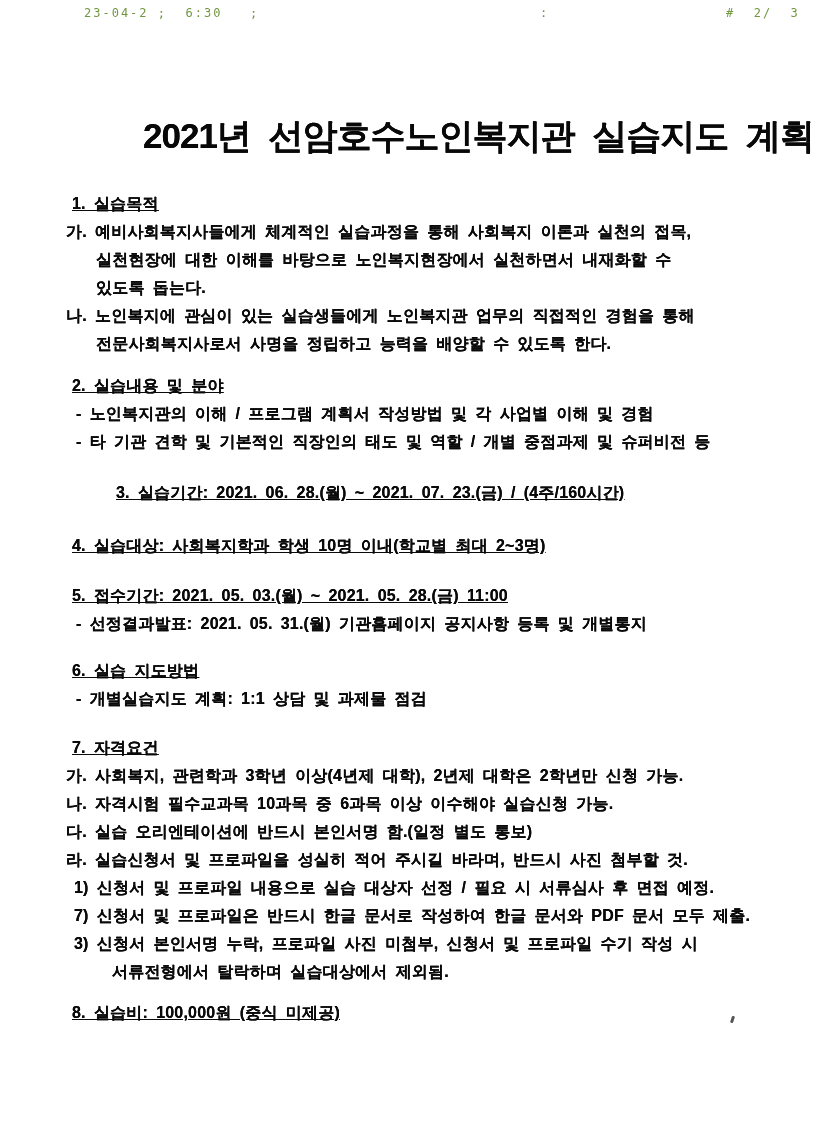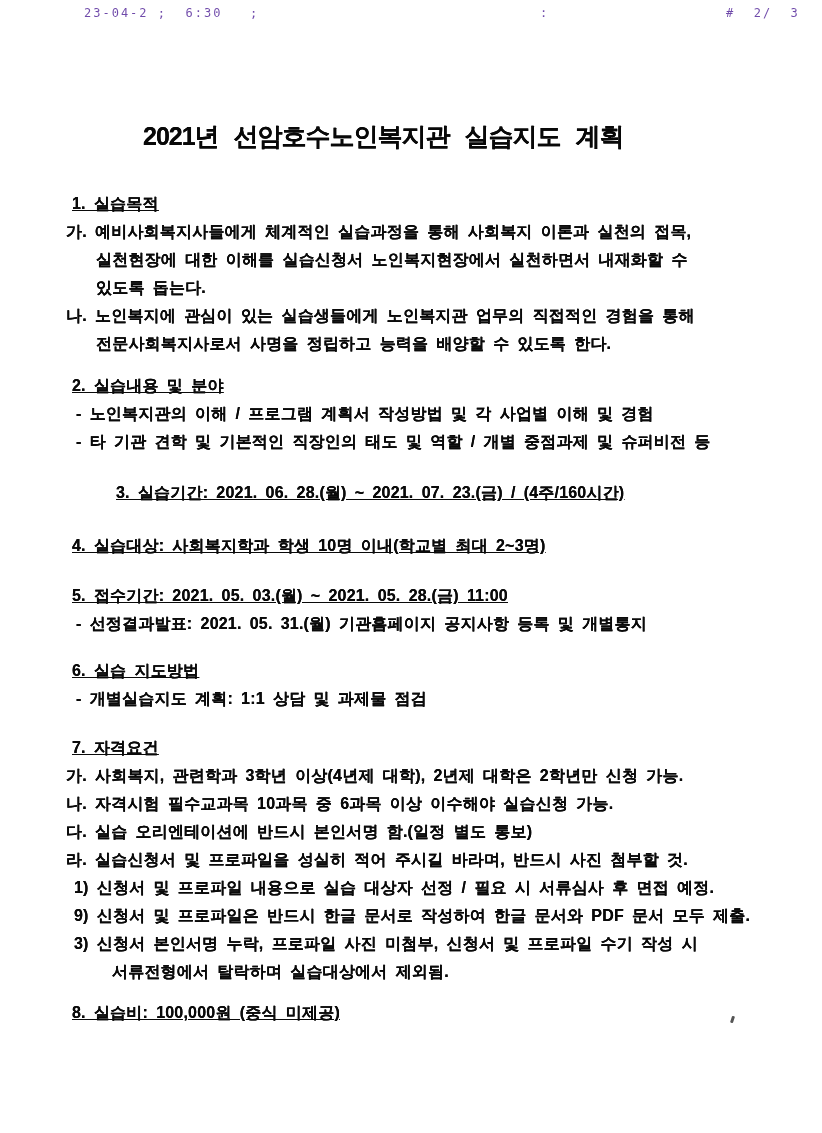--- a/index.html
+++ b/index.html
@@ -13,33 +13,33 @@
     overflow: hidden;
     font-family: "Liberation Sans", "DejaVu Sans", sans-serif;
     color: #0a0a0a;
   }
   
   .fax-header span {
     position: absolute;
     top: 6px;
     font-family: "DejaVu Sans Mono", monospace;
     font-size: 12px;
-    color: #4c1d95;
+    color: #4d7c0f;
     opacity: 0.8;
     letter-spacing: 2px;
     white-space: pre;
   }
   .fax-left   { left: 84px; }
   .fax-center { left: 540px; }
   .fax-right  { left: 726px; }
 
   .doc-title {
     margin-top: 112px;
     margin-left: 143px;
-    font-size: 25px;
+    font-size: 35px;
     line-height: 48px;
     font-weight: 800;
     letter-spacing: -1px;
     word-spacing: 9px;
     white-space: nowrap;
     color: #080808;
     text-shadow: 0 0 0.6px #000;
   }
 
   .line {
@@ -87,21 +87,21 @@
     <span class="fax-left">23-04-2 ;  6:30   ;</span>
     <span class="fax-center">:</span>
     <span class="fax-right">#  2/  3</span>
   </div>
 
   <div class="doc-title">2021년 선암호수노인복지관 실습지도 계획</div>
 
   <div class="sec sec0">
     <div class="line lh">1. 실습목적</div>
     <div class="line li-ga">가. 예비사회복지사들에게 체계적인 실습과정을 통해 사회복지 이론과 실천의 접목,</div>
-    <div class="line li-cont">실천현장에 대한 이해를 실습신청서 노인복지현장에서 실천하면서 내재화할 수</div>
+    <div class="line li-cont">실천현장에 대한 이해를 바탕으로 노인복지현장에서 실천하면서 내재화할 수</div>
     <div class="line li-cont">있도록 돕는다.</div>
     <div class="line li-ga">나. 노인복지에 관심이 있는 실습생들에게 노인복지관 업무의 직접적인 경험을 통해</div>
     <div class="line li-cont">전문사회복지사로서 사명을 정립하고 능력을 배양할 수 있도록 한다.</div>
   </div>
 
   <div class="sec sec1">
     <div class="line lh">2. 실습내용 및 분야</div>
     <div class="line li-dash">- 노인복지관의 이해 / 프로그램 계획서 작성방법 및 각 사업별 이해 및 경험</div>
     <div class="line li-dash">- 타 기관 견학 및 기본적인 직장인의 태도 및 역할 / 개별 중점과제 및 슈퍼비전 등</div>
   </div>
@@ -124,21 +124,21 @@
     <div class="line li-dash">- 개별실습지도 계획: 1:1 상담 및 과제물 점검</div>
   </div>
 
   <div class="sec sec6">
     <div class="line lh">7. 자격요건</div>
     <div class="line li-ga">가. 사회복지, 관련학과 3학년 이상(4년제 대학), 2년제 대학은 2학년만 신청 가능.</div>
     <div class="line li-ga">나. 자격시험 필수교과목 10과목 중 6과목 이상 이수해야 실습신청 가능.</div>
     <div class="line li-ga">다. 실습 오리엔테이션에 반드시 본인서명 함.(일정 별도 통보)</div>
     <div class="line li-ga">라. 실습신청서 및 프로파일을 성실히 적어 주시길 바라며, 반드시 사진 첨부할 것.</div>
     <div class="line li-num">1) 신청서 및 프로파일 내용으로 실습 대상자 선정 / 필요 시 서류심사 후 면접 예정.</div>
-    <div class="line li-num">9) 신청서 및 프로파일은 반드시 한글 문서로 작성하여 한글 문서와 PDF 문서 모두 제출.</div>
+    <div class="line li-num">7) 신청서 및 프로파일은 반드시 한글 문서로 작성하여 한글 문서와 PDF 문서 모두 제출.</div>
     <div class="line li-num">3) 신청서 본인서명 누락, 프로파일 사진 미첨부, 신청서 및 프로파일 수기 작성 시</div>
     <div class="line li-numcont">서류전형에서 탈락하며 실습대상에서 제외됨.</div>
   </div>
 
   <div class="sec sec7">
     <div class="line lh">8. 실습비: 100,000원 (중식 미제공)</div>
   </div>
 
   <div class="speck"></div>
 

